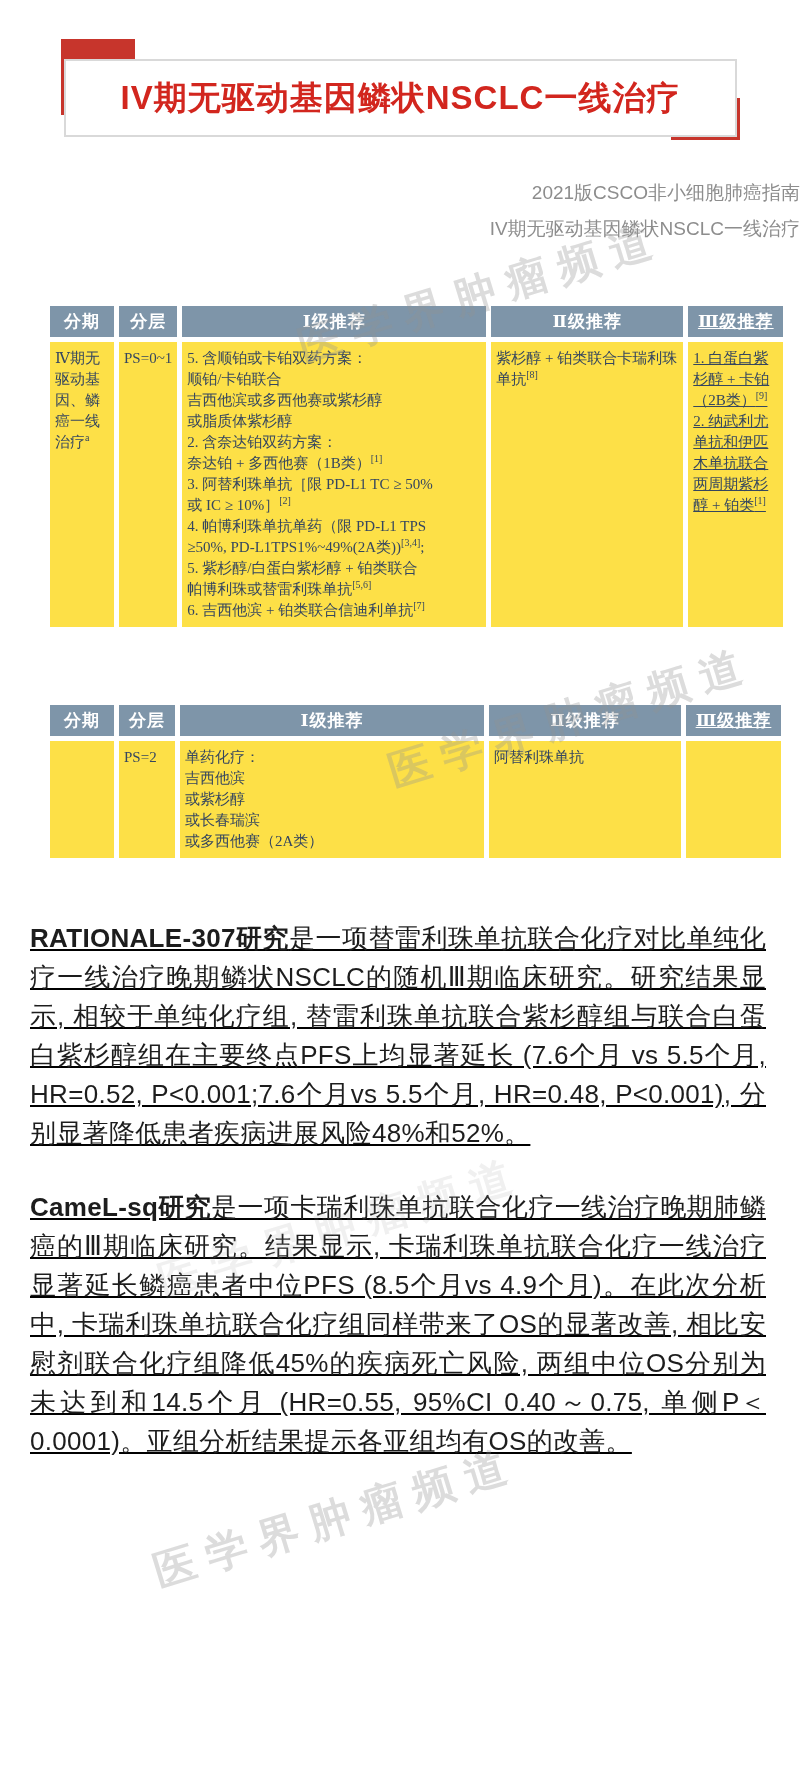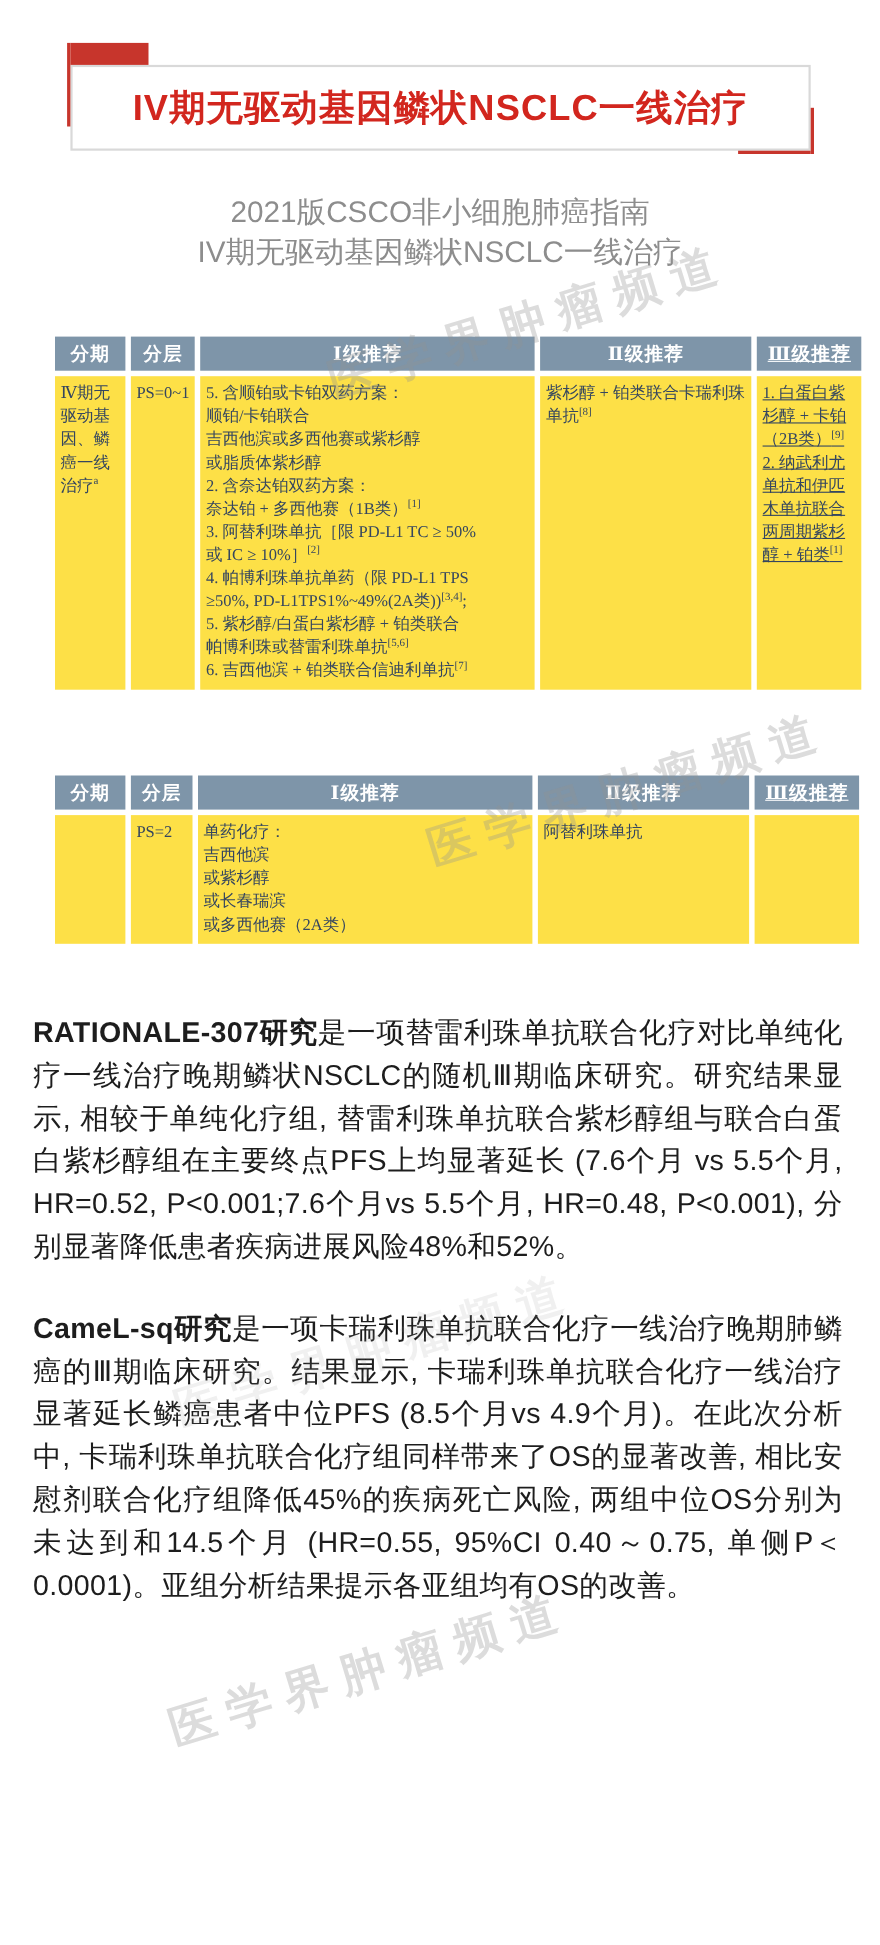--- a/index.html
+++ b/index.html
@@ -15,21 +15,21 @@
     background:#ffffff;
   }
   .banner-title{
     color:#d2261e;font-size:33px;font-weight:bold;letter-spacing:1px;white-space:nowrap;
   }
   .accent-rect{position:absolute;left:-2px;top:-22px;width:71px;height:20px;background:#c7352c;}
   .bracket-tl{position:absolute;left:-5px;top:-22px;width:3px;height:76px;background:#c7352c;}
   .bracket-br-h{position:absolute;right:-2px;bottom:-5px;width:66px;height:3px;background:#c7352c;}
   .bracket-br-v{position:absolute;right:-5px;bottom:-5px;width:3px;height:42px;background:#c7352c;}
   
-  .subtitle{margin-top:38px;text-align:center;color:#8d8d8d;font-size:27px;line-height:36px;}
+  .subtitle{margin-top:38px;text-align:right;color:#8d8d8d;font-size:19px;line-height:36px;}
   
   .wm{
     position:absolute;color:rgba(145,145,145,0.32);font-size:42px;font-weight:bold;
     letter-spacing:12px;white-space:nowrap;transform:rotate(-17deg);transform-origin:left center;
     pointer-events:none;z-index:5;
   }
   .wm-light{color:rgba(150,150,150,0.14);}
   
   .rec-table{
     display:table;border-collapse:separate;border-spacing:5px;margin-left:45px;
@@ -49,21 +49,21 @@
   .c-stage{width:64px;}
   .c-strat{width:56px;}
   .c-l1{width:304px;}
   .c-l2{width:192px;}
   .c-l3{width:95px;text-decoration:underline;}
   .t1 .rec-td{height:284px;}
   .t2 .rec-td{height:117px;}
   .rec-td sup{font-size:10px;line-height:0;}
   .tline{min-height:21px;}
   
-  .studies{margin:56px 34px 0 30px;position:relative;z-index:2;}
+  .studies{margin:56px 34px 0 30px;position:relative;z-index:2;text-decoration:underline;}
   .studies p{
     margin:0 0 35px 0;font-size:26px;line-height:39px;color:#1d1d1d;
     text-align:justify;letter-spacing:0.3px;
   }
   .studies p b{font-weight:bold;}
 </style>
 </head>
 <body>
 
 <span class="wm" style="left:300px;top:320px;">医学界肿瘤频道</span>

